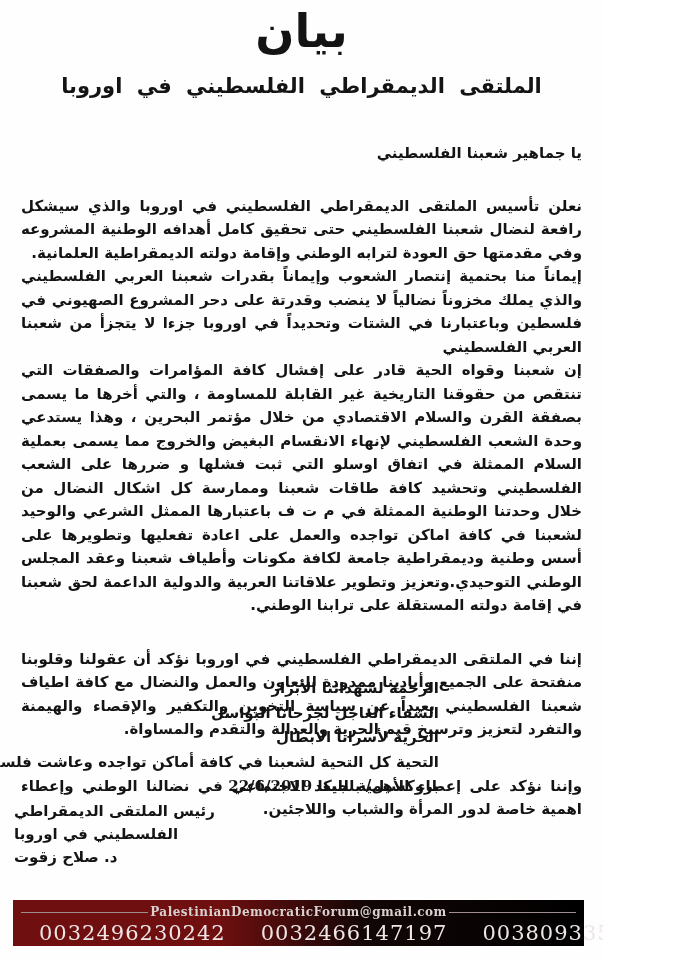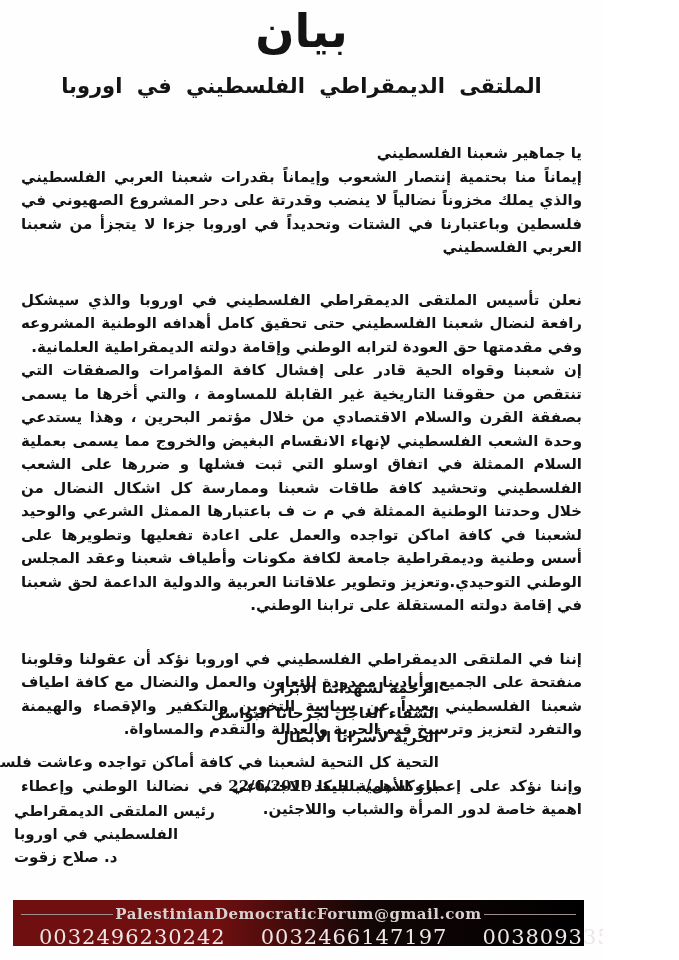--- a/index.html
+++ b/index.html
@@ -83,21 +83,21 @@
     height: 46px;
     direction: ltr;
     background: linear-gradient(90deg, #6f0f0f 0%, #6f0f0f 36%, #120606 62%, #000000 100%);
   }
   .email-row {
     display: flex;
     align-items: center;
     padding: 5px 8px 0 8px;
     color: #d9d0d0;
     font-family: "DejaVu Serif", serif;
-    font-size: 15px;
+    font-size: 12px;
     font-weight: bold;
     letter-spacing: 0.5px;
   }
   .email-rule {
     flex: 1;
     height: 1px;
     background: #a08d8d;
   }
   .email-text { padding: 0 2px; white-space: nowrap; }
   .phones-row {
@@ -112,22 +112,22 @@
 </head>
 <body>
 
 <div class="page">
 
   <h1 class="doc-title">بيان</h1>
   <div class="doc-subtitle">الملتقى الديمقراطي الفلسطيني في اوروبا</div>
 
   <div class="content">
     <div class="salutation">يا جماهير شعبنا الفلسطيني</div>
+    <p class="para para-2">نعلن تأسيس الملتقى الديمقراطي الفلسطيني في اوروبا والذي سيشكل رافعة لنضال شعبنا الفلسطيني حتى تحقيق كامل أهدافه الوطنية المشروعه وفي مقدمتها حق العودة لترابه الوطني وإقامة دولته الديمقراطية العلمانية.</p>
     <p class="para para-1">إيماناً منا بحتمية إنتصار الشعوب وإيماناً بقدرات شعبنا العربي الفلسطيني والذي يملك مخزوناً نضالياً لا ينضب وقدرتة على دحر المشروع الصهيوني في فلسطين وباعتبارنا في الشتات وتحديداً في اوروبا جزءا لا يتجزأ من شعبنا العربي الفلسطيني</p>
-    <p class="para para-2">نعلن تأسيس الملتقى الديمقراطي الفلسطيني في اوروبا والذي سيشكل رافعة لنضال شعبنا الفلسطيني حتى تحقيق كامل أهدافه الوطنية المشروعه وفي مقدمتها حق العودة لترابه الوطني وإقامة دولته الديمقراطية العلمانية.</p>
     <p class="para para-3">إن شعبنا وقواه الحية قادر على إفشال كافة المؤامرات والصفقات التي تنتقص من حقوقنا التاريخية غير القابلة للمساومة ، والتي أخرها ما يسمى بصفقة القرن والسلام الاقتصادي من خلال مؤتمر البحرين ، وهذا يستدعي وحدة الشعب الفلسطيني لإنهاء الانقسام البغيض والخروج مما يسمى بعملية السلام الممثلة في اتفاق اوسلو التي ثبت فشلها و ضررها على الشعب الفلسطيني وتحشيد كافة طاقات شعبنا وممارسة كل اشكال النضال من خلال وحدتنا الوطنية الممثلة في م ت ف باعتبارها الممثل الشرعي والوحيد لشعبنا في كافة اماكن تواجده والعمل على اعادة تفعليها وتطويرها على أسس وطنية وديمقراطية جامعة لكافة مكونات وأطياف شعبنا وعقد المجلس الوطني التوحيدي.وتعزيز وتطوير علاقاتنا العربية والدولية الداعمة لحق شعبنا في إقامة دولته المستقلة على ترابنا الوطني.</p>
     <p class="para para-4">إننا في الملتقى الديمقراطي الفلسطيني في اوروبا نؤكد أن عقولنا وقلوبنا منفتحة على الجميع وأيادينا ممدودة للتعاون والعمل والنضال مع كافة اطياف شعبنا الفلسطيني بعيداً عن سياسة التخوين والتكفير والإقصاء والهيمنة والتفرد لتعزيز وترسيخ قيم الحرية والعدالة والتقدم والمساواة.</p>
     <p class="para para-5">وإننا نؤكد على إعطاء الأهمية للبعد الاجتماعي في نضالنا الوطني وإعطاء اهمية خاصة لدور المرأة والشباب واللاجئين.</p>
   </div>
 
   <div class="closing">
     <div>الرحمة لشهدائنا الأبرار</div>
     <div>الشفاء العاجل لجرحانا البواسل</div>
     <div>الحرية لأسرانا الابطال</div>
     <div>التحية كل التحية لشعبنا في كافة أماكن تواجده وعاشت فلسطين حرة عربية</div>

